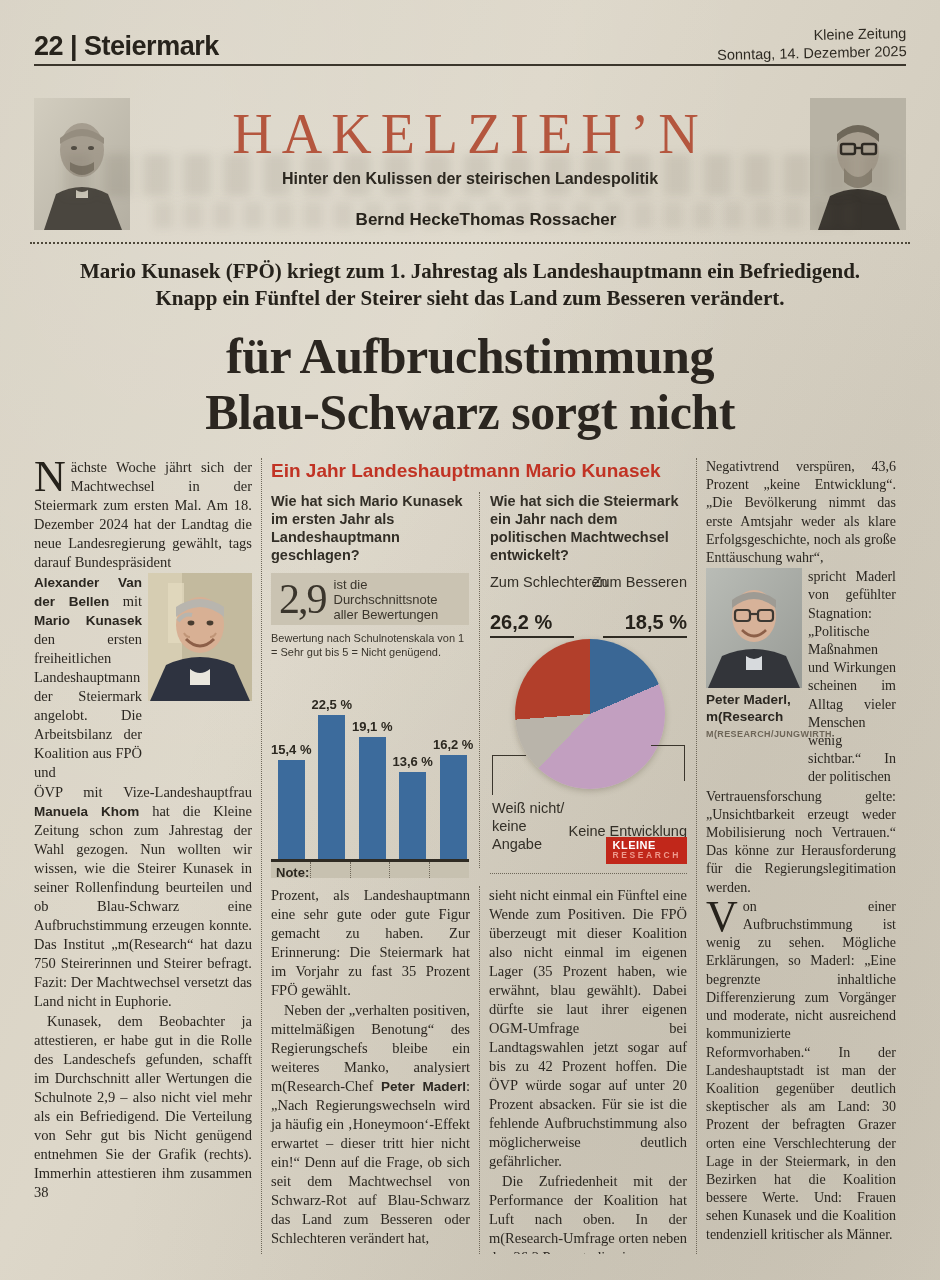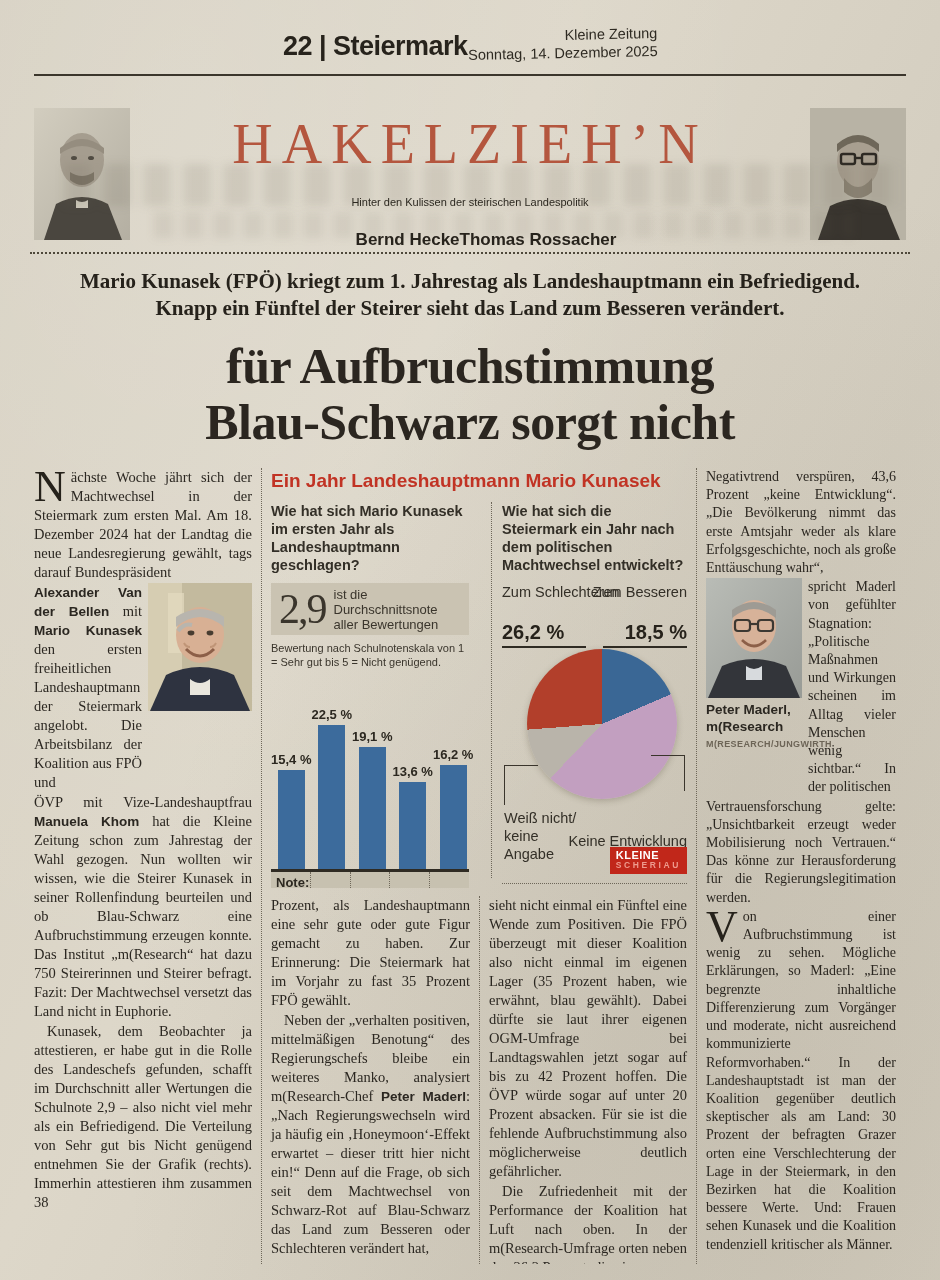--- a/index.html
+++ b/index.html
@@ -8,38 +8,38 @@
     position:relative; width:940px; height:1280px; margin:0 auto;
     background:
       radial-gradient(ellipse at 20% 10%, rgba(255,255,255,.14), transparent 55%),
       radial-gradient(ellipse at 85% 90%, rgba(90,80,60,.12), transparent 60%),
       linear-gradient(115deg,#d6d0c1,#ddd7c9 38%,#d3cdbf 72%,#d8d2c4);
     color:#2b2721; overflow:hidden;
     font-family:"Liberation Serif", serif;
   }
 
   
-  .hdr { display:flex; justify-content:center; align-items:flex-end;
-         margin:26px 34px 0 34px; padding-bottom:12px; border-bottom:2.5px solid #3b362c; }
+  .hdr { display:flex; justify-content:space-between; align-items:flex-end;
+         margin:26px 34px 0 34px; padding-bottom:2px; border-bottom:2.5px solid #3b362c; }
   .hdr-section { font-family:"Liberation Sans",sans-serif; font-weight:bold; font-size:27px; letter-spacing:-.5px; color:#27231c;}
   .hdr-right { text-align:right; font-family:"Liberation Sans",sans-serif; font-size:14.5px; line-height:18px; color:#2e2a22; transform:rotate(-1.2deg); }
 
   
   .mast { position:relative; display:flex; margin:28px 34px 0 34px; height:142px; }
   .ghost1 { position:absolute; left:30px; top:60px; width:840px; height:42px;
             background:repeating-linear-gradient(90deg, rgba(104,96,80,.13) 0 26px, rgba(104,96,80,.02) 26px 40px);
             filter:blur(4px); }
   .ghost2 { position:absolute; left:120px; top:108px; width:700px; height:26px;
             background:repeating-linear-gradient(90deg, rgba(104,96,80,.10) 0 18px, rgba(104,96,80,.02) 18px 30px);
             filter:blur(4px); }
   .mast-photo { width:96px; height:132px; flex:0 0 auto; margin-top:4px; }
   .mast-photo svg { display:block; width:100%; height:100%; }
   .mast-mid { flex:1; position:relative; text-align:center; padding:0 18px; }
   .mast-title { font-size:56px; font-weight:400; letter-spacing:9px; color:#b4563e; margin-top:8px; }
-  .mast-sub { font-family:"Liberation Sans",sans-serif; font-weight:normal; font-size:11px; color:#2c2820; margin-top:20px; }
+  .mast-sub { font-family:"Liberation Sans",sans-serif; font-weight:bold; font-size:16px; color:#2c2820; margin-top:4px; }
   .mast-authors { display:flex; justify-content:center; padding:0 88px 0 120px; margin-top:22px;
                   font-family:"Liberation Sans",sans-serif; font-weight:bold; font-size:17px; color:#27231c; }
   .dotted-rule { margin:6px 30px 0 30px; border-top:2.5px dotted #4e483a; }
 
   
   .standfirst { width:800px; margin:14px auto 0 auto; text-align:center;
                 font-weight:bold; font-size:21px; line-height:27px; color:#26221b; }
   .headline { text-align:center; font-weight:bold; font-size:50px; line-height:56px;
               color:#2b2620; margin-top:16px; letter-spacing:-.5px; }
 
@@ -57,21 +57,21 @@
   .wrapRow { display:flex; }
   .wrapRow .txt { flex:1; }
   .photo-col { flex:0 0 auto; }
   .art-photo { display:block; }
   .cap { font-family:"Liberation Sans",sans-serif; font-weight:bold; font-size:13.5px; line-height:16.5px;
          text-align:left; margin-top:4px; text-indent:0; }
 
   
   .infobox { height:420px; overflow:hidden; padding-bottom:4px; font-family:"Liberation Sans",sans-serif; text-align:left;}
   .info-title { color:#c13324; font-weight:bold; font-size:19px; margin:2px 0 10px 0; }
-  .infocols { display:flex; height:376px;gap:12px; }
+  .infocols { display:flex; height:376px; }
   .icol-bar { width:50%; padding-right:10px; }
   .icol-pie { width:50%; padding-left:10px; border-left:1.5px dotted #6e6759; position:relative;}
   .question { font-weight:bold; font-size:14.5px; line-height:18px; color:#332f27; margin-bottom:9px; }
   .avgbox { background:#cac3b2; display:flex; align-items:center; padding:2px 8px; margin-bottom:7px; }
   .avg-num { font-size:42px; font-weight:400; font-family:"Liberation Serif",serif; color:#3a352c; margin-right:8px; letter-spacing:-2px;}
   .avg-lbl { font-size:13px; line-height:15px; color:#3a352c; }
   .scale-note { font-size:11px; line-height:13.5px; color:#3a352c; margin-bottom:16px; }
   .bars { display:flex; align-items:flex-end; height:184px; }
   .bar-col { flex:1; display:flex; flex-direction:column; align-items:center; justify-content:flex-end; }
   .bar-label { font-weight:bold; font-size:13px; color:#2c2820; margin-bottom:3px; white-space:nowrap; }
@@ -254,21 +254,21 @@
               <div class="pie" style="background: conic-gradient(rgb(58, 103, 149) 0deg, rgb(58, 103, 149) 66.6deg, rgb(194, 159, 192) 66.6deg, rgb(194, 159, 192) 223.56deg, rgb(185, 180, 170) 223.56deg, rgb(185, 180, 170) 265.68deg, rgb(178, 63, 43) 265.68deg, rgb(178, 63, 43) 360deg);"></div>
               <div class="bracket-left"></div>
               <div class="bracket-right"></div>
               <div class="lbl-dk">Weiß nicht/ keine Angabe</div>
               <div class="lbl-none">
                 <div>Keine Entwicklung</div>
                 <div class="val-none">43,6 %</div>
               </div>
               <div class="kz-logo">
                 <div class="kz-l1">KLEINE</div>
-                <div class="kz-l2">SCHERIAU</div>
+                <div class="kz-l2">RESEARCH</div>
               </div>
             </div>
             <div class="src-rule"></div>
 
           </div>
         </div>
       </div>
 
       <div class="midcols">
         <div class="col colA">

